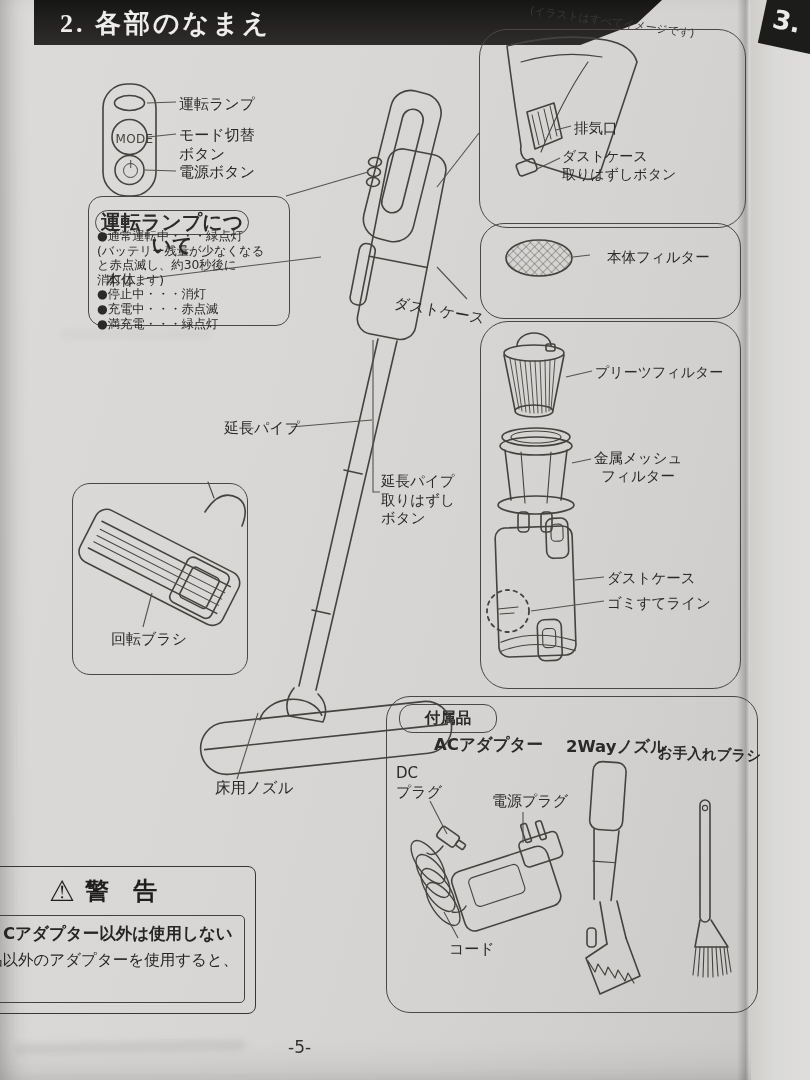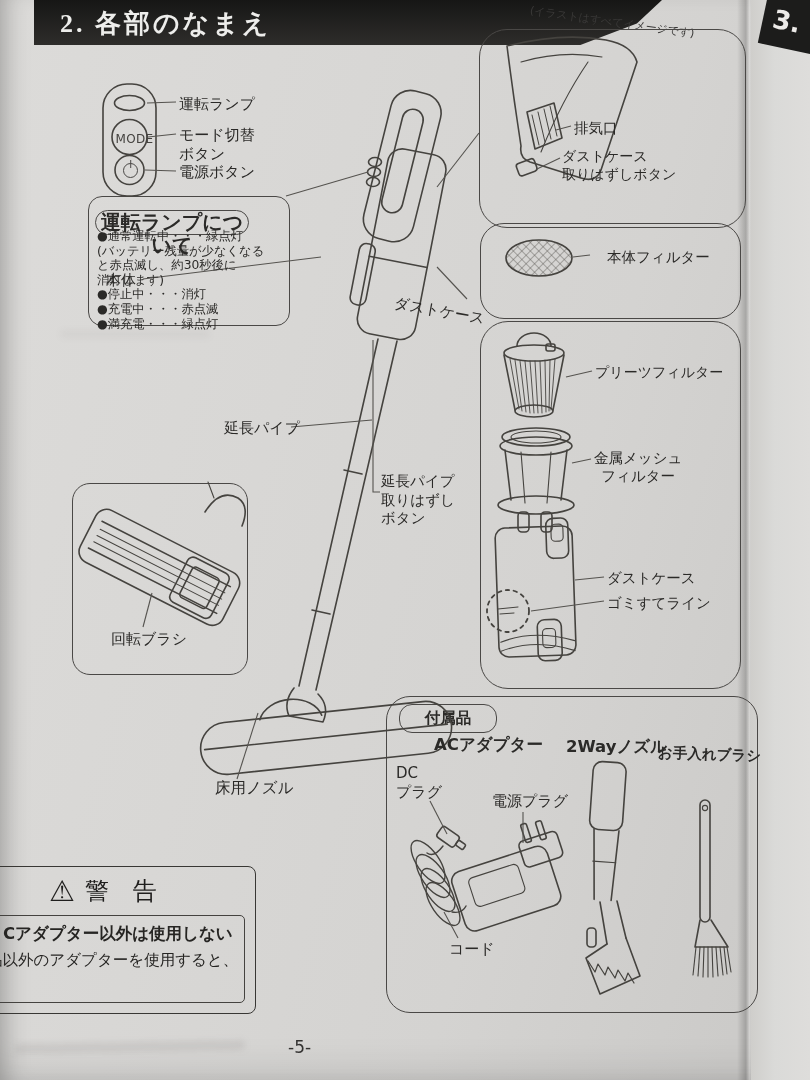--- a/index.html
+++ b/index.html
@@ -35,21 +35,21 @@
   .power-glyph::after{content:"";position:absolute;left:50%;top:-4px;width:1.6px;height:8px;
     background:#4a4846;transform:translateX(-50%);}
   
   .pill{position:absolute;border:1.5px solid #4a4846;border-radius:13px;
     text-align:center;font-weight:bold;background:transparent;}
   
   #warning-box{position:absolute;left:-36px;top:866px;width:290px;height:146px;
     border:1.7px solid #383734;border-radius:8px;}
   #warning-title{position:absolute;left:84px;top:8px;display:flex;align-items:center;gap:10px;}
   #warning-title .tri{font-size:29px;line-height:32px;color:#1f1e1d;}
-  #warning-title .txt{font-size:24px;font-weight:normal;letter-spacing:8px;color:#1f1e1d;}
+  #warning-title .txt{font-size:24px;font-weight:bold;letter-spacing:8px;color:#1f1e1d;}
   #warning-inner{position:absolute;left:10px;right:10px;top:48px;bottom:10px;
     border:1.5px solid #44423f;border-radius:5px;}
   .warn-line{position:absolute;font-size:15.5px;color:#262523;white-space:nowrap;}
   
   .smudge{position:absolute;background:rgba(105,102,98,.12);filter:blur(3px);border-radius:4px;}
   #page-number{position:absolute;left:288px;top:1037px;font-size:17px;color:#333231;}
   svg{position:absolute;left:0;top:0;pointer-events:none;}
 </style>
 </head>
 <body>

